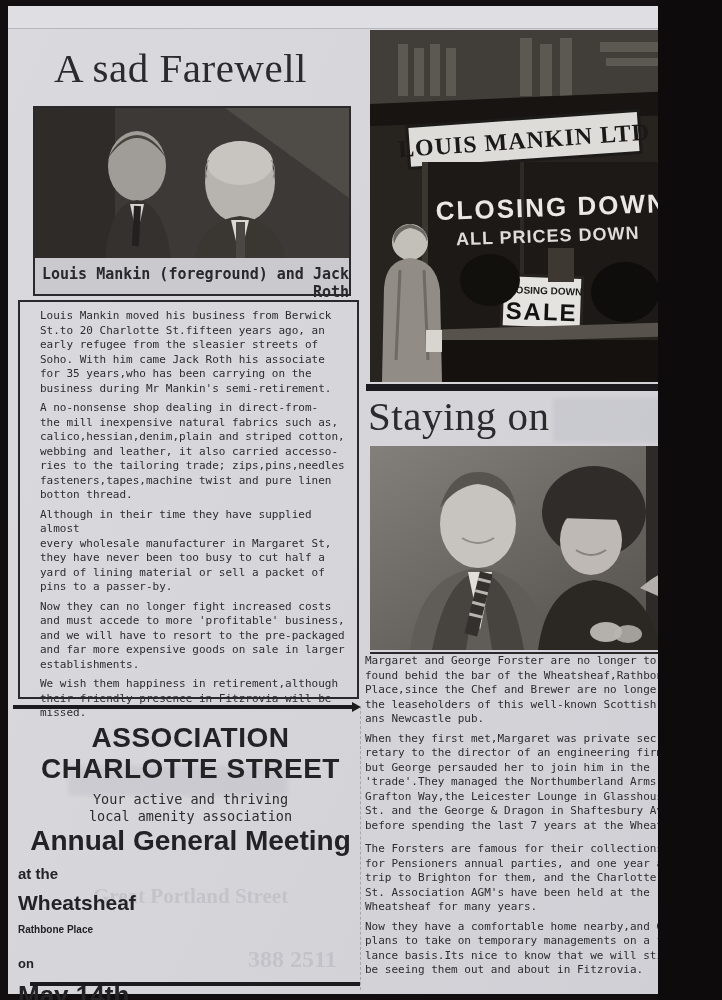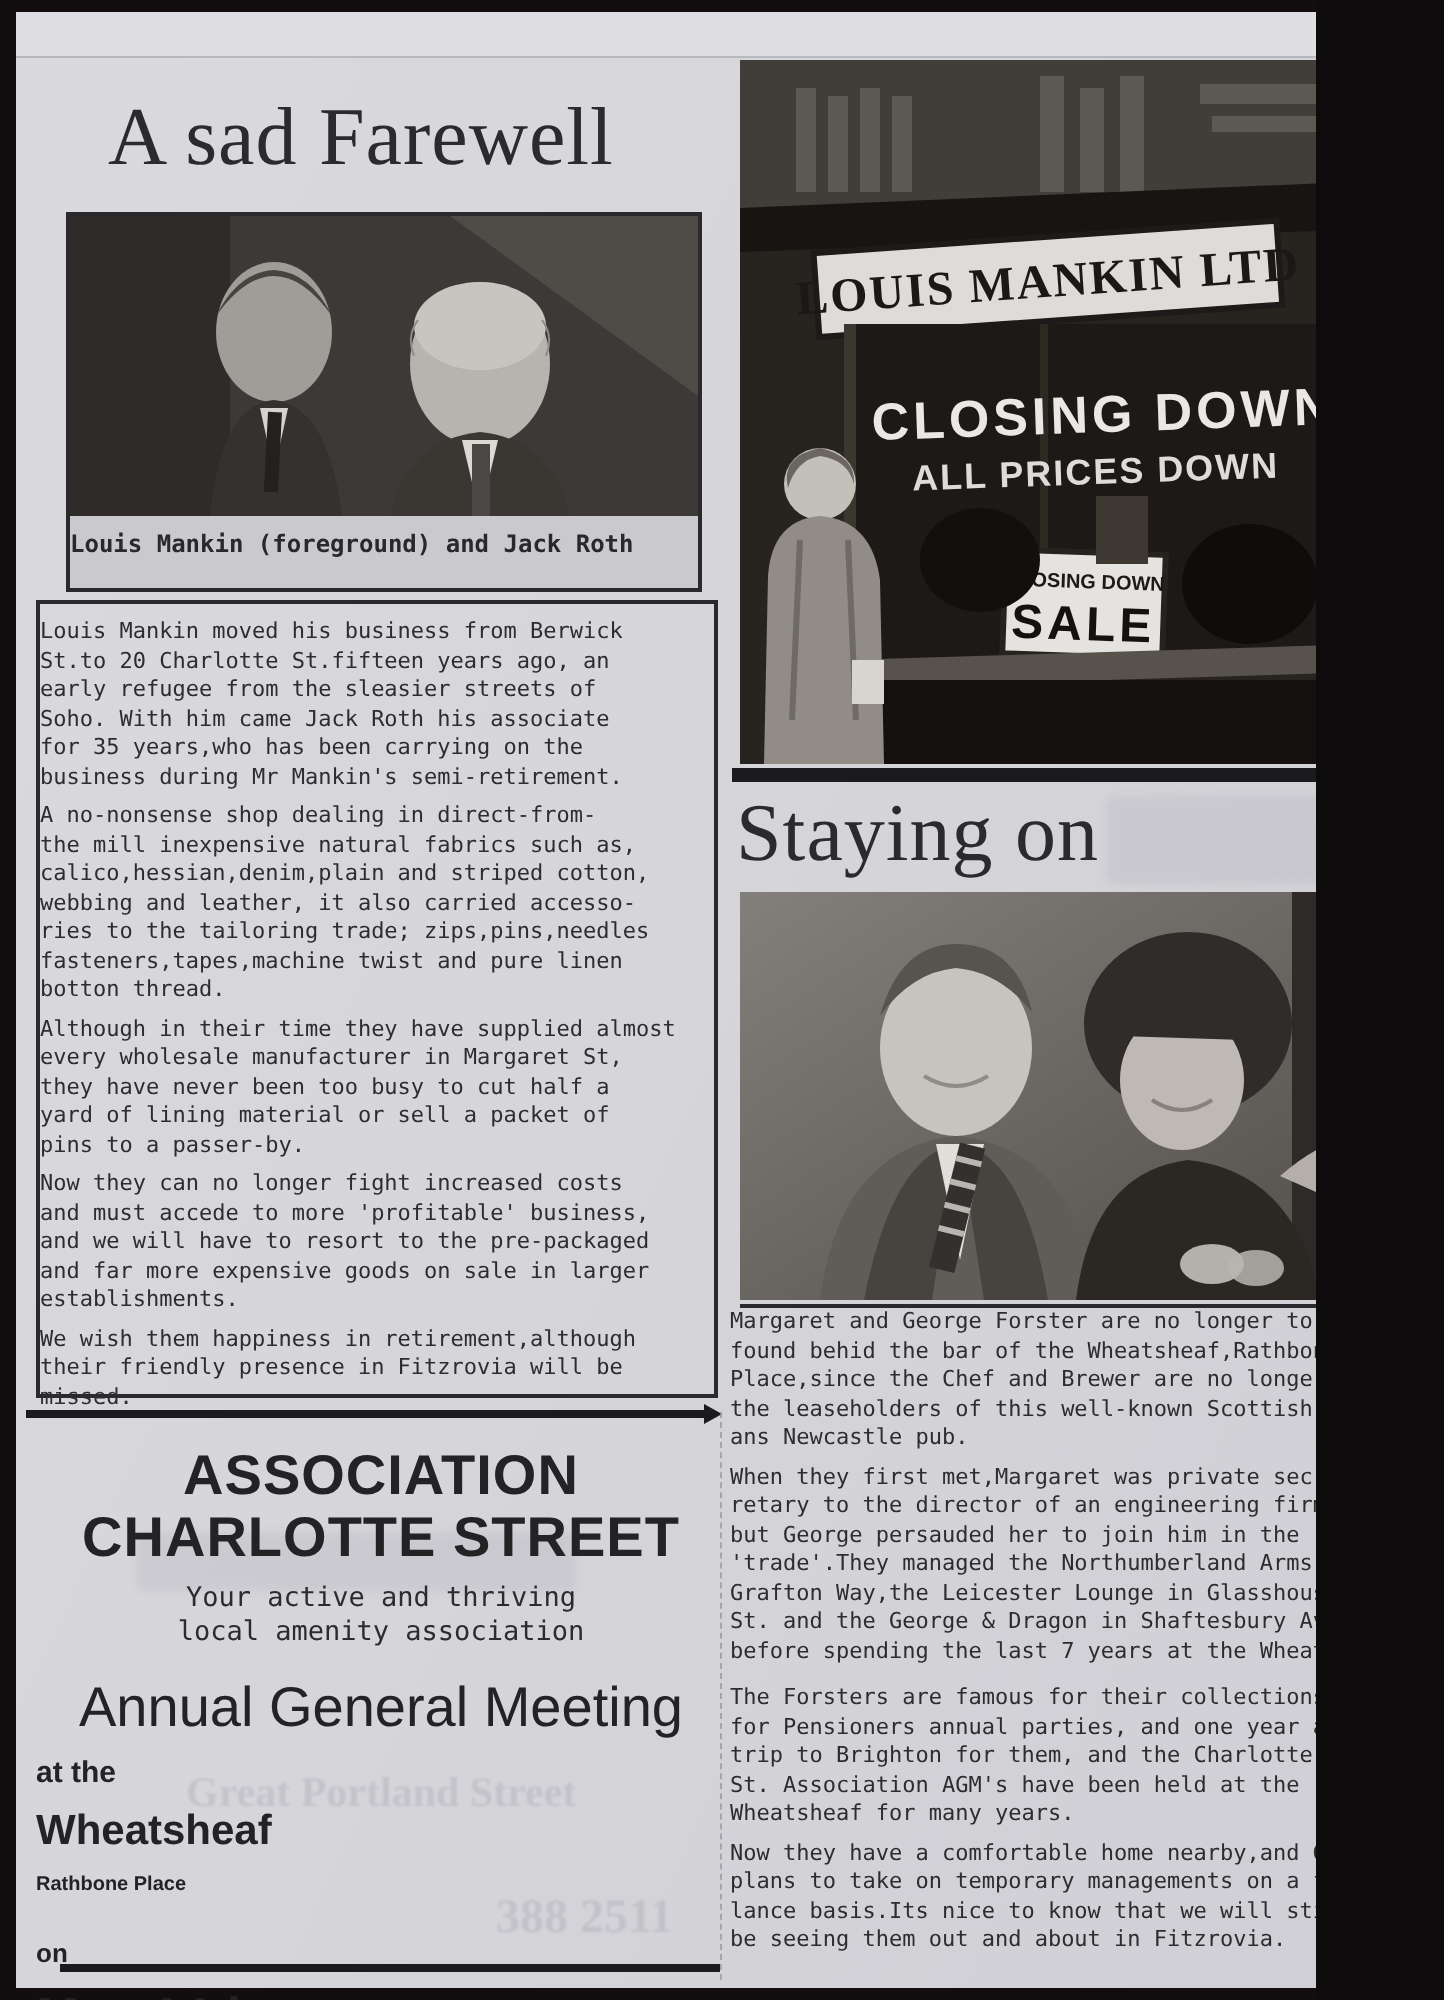--- a/index.html
+++ b/index.html
@@ -10,34 +10,34 @@
   .top-sheet-edge{position:absolute;left:0;top:0;width:100%;height:22px;
          background:#dfdfe3;border-bottom:1px solid #b7b7bf;}
   .pageno{position:absolute;left:648px;top:16px;font-family:"Liberation Sans",sans-serif;
          font-weight:bold;font-size:31px;color:#1d1d20;}
   .headline{position:absolute;font-family:"Liberation Serif",serif;color:#2b2b2e;
          font-size:41px;letter-spacing:.5px;}
   
   .photo1-box{position:absolute;left:25px;top:100px;width:318px;height:190px;
          border:2px solid #2a2a2c;background:#c9c9ce;box-sizing:border-box;}
   .photo1-box svg{display:block;}
-  .caption1{text-align:left;font-size:12px;font-weight:bold;color:#29292c;padding-top:7px;}
+  .caption1{text-align:right;font-size:15px;font-weight:bold;color:#29292c;padding-top:7px;}
   .article-box{position:absolute;left:10px;top:294px;width:341px;height:399px;
-         border:2px solid #2a2a2c;box-sizing:border-box;padding:7px 5px 0 0;}
+         border:2px solid #2a2a2c;box-sizing:border-box;padding:7px 5px 0 20px;}
   .bodytext p{margin:0 0 5px 0;font-size:11px;line-height:14.5px;color:#2d2d30;
          white-space:pre-line;}
   .rule{position:absolute;background:#1b1b1d;}
   .arrowhead{position:absolute;width:0;height:0;border-left:9px solid #1b1b1d;
          border-top:5px solid transparent;border-bottom:5px solid transparent;}
   
   .csa{position:absolute;left:10px;top:716px;width:345px;text-align:center;color:#232326;}
   .csa-title{font-family:"Liberation Sans",sans-serif;font-weight:bold;font-size:28px;
          line-height:31px;letter-spacing:.5px;}
   .csa-sub{font-size:13.5px;line-height:17px;margin-top:7px;color:#2c2c30;}
-  .csa-agm{font-family:"Liberation Sans",sans-serif;font-weight:normal;font-size:28px;margin-top:13px;}
+  .csa-agm{font-family:"Liberation Sans",sans-serif;font-weight:bold;font-size:28px;}
   .csa-row{display:flex;justify-content:center;align-items:baseline;gap:9px;
          font-family:"Liberation Sans",sans-serif;font-weight:bold;margin-top:8px;flex-direction:column;}
   .csa-small{font-size:15px;}
   .csa-big{font-size:21px;}
   .csa-place{font-size:10px;}
   .csa-welcome{font-family:"Liberation Sans",sans-serif;font-weight:600;font-size:36px;
          letter-spacing:1.5px;margin-top:12px;}
   .u{border-bottom:3px double #232326;padding-bottom:1px;}
   
   .photo-frame{position:absolute;overflow:hidden;}

